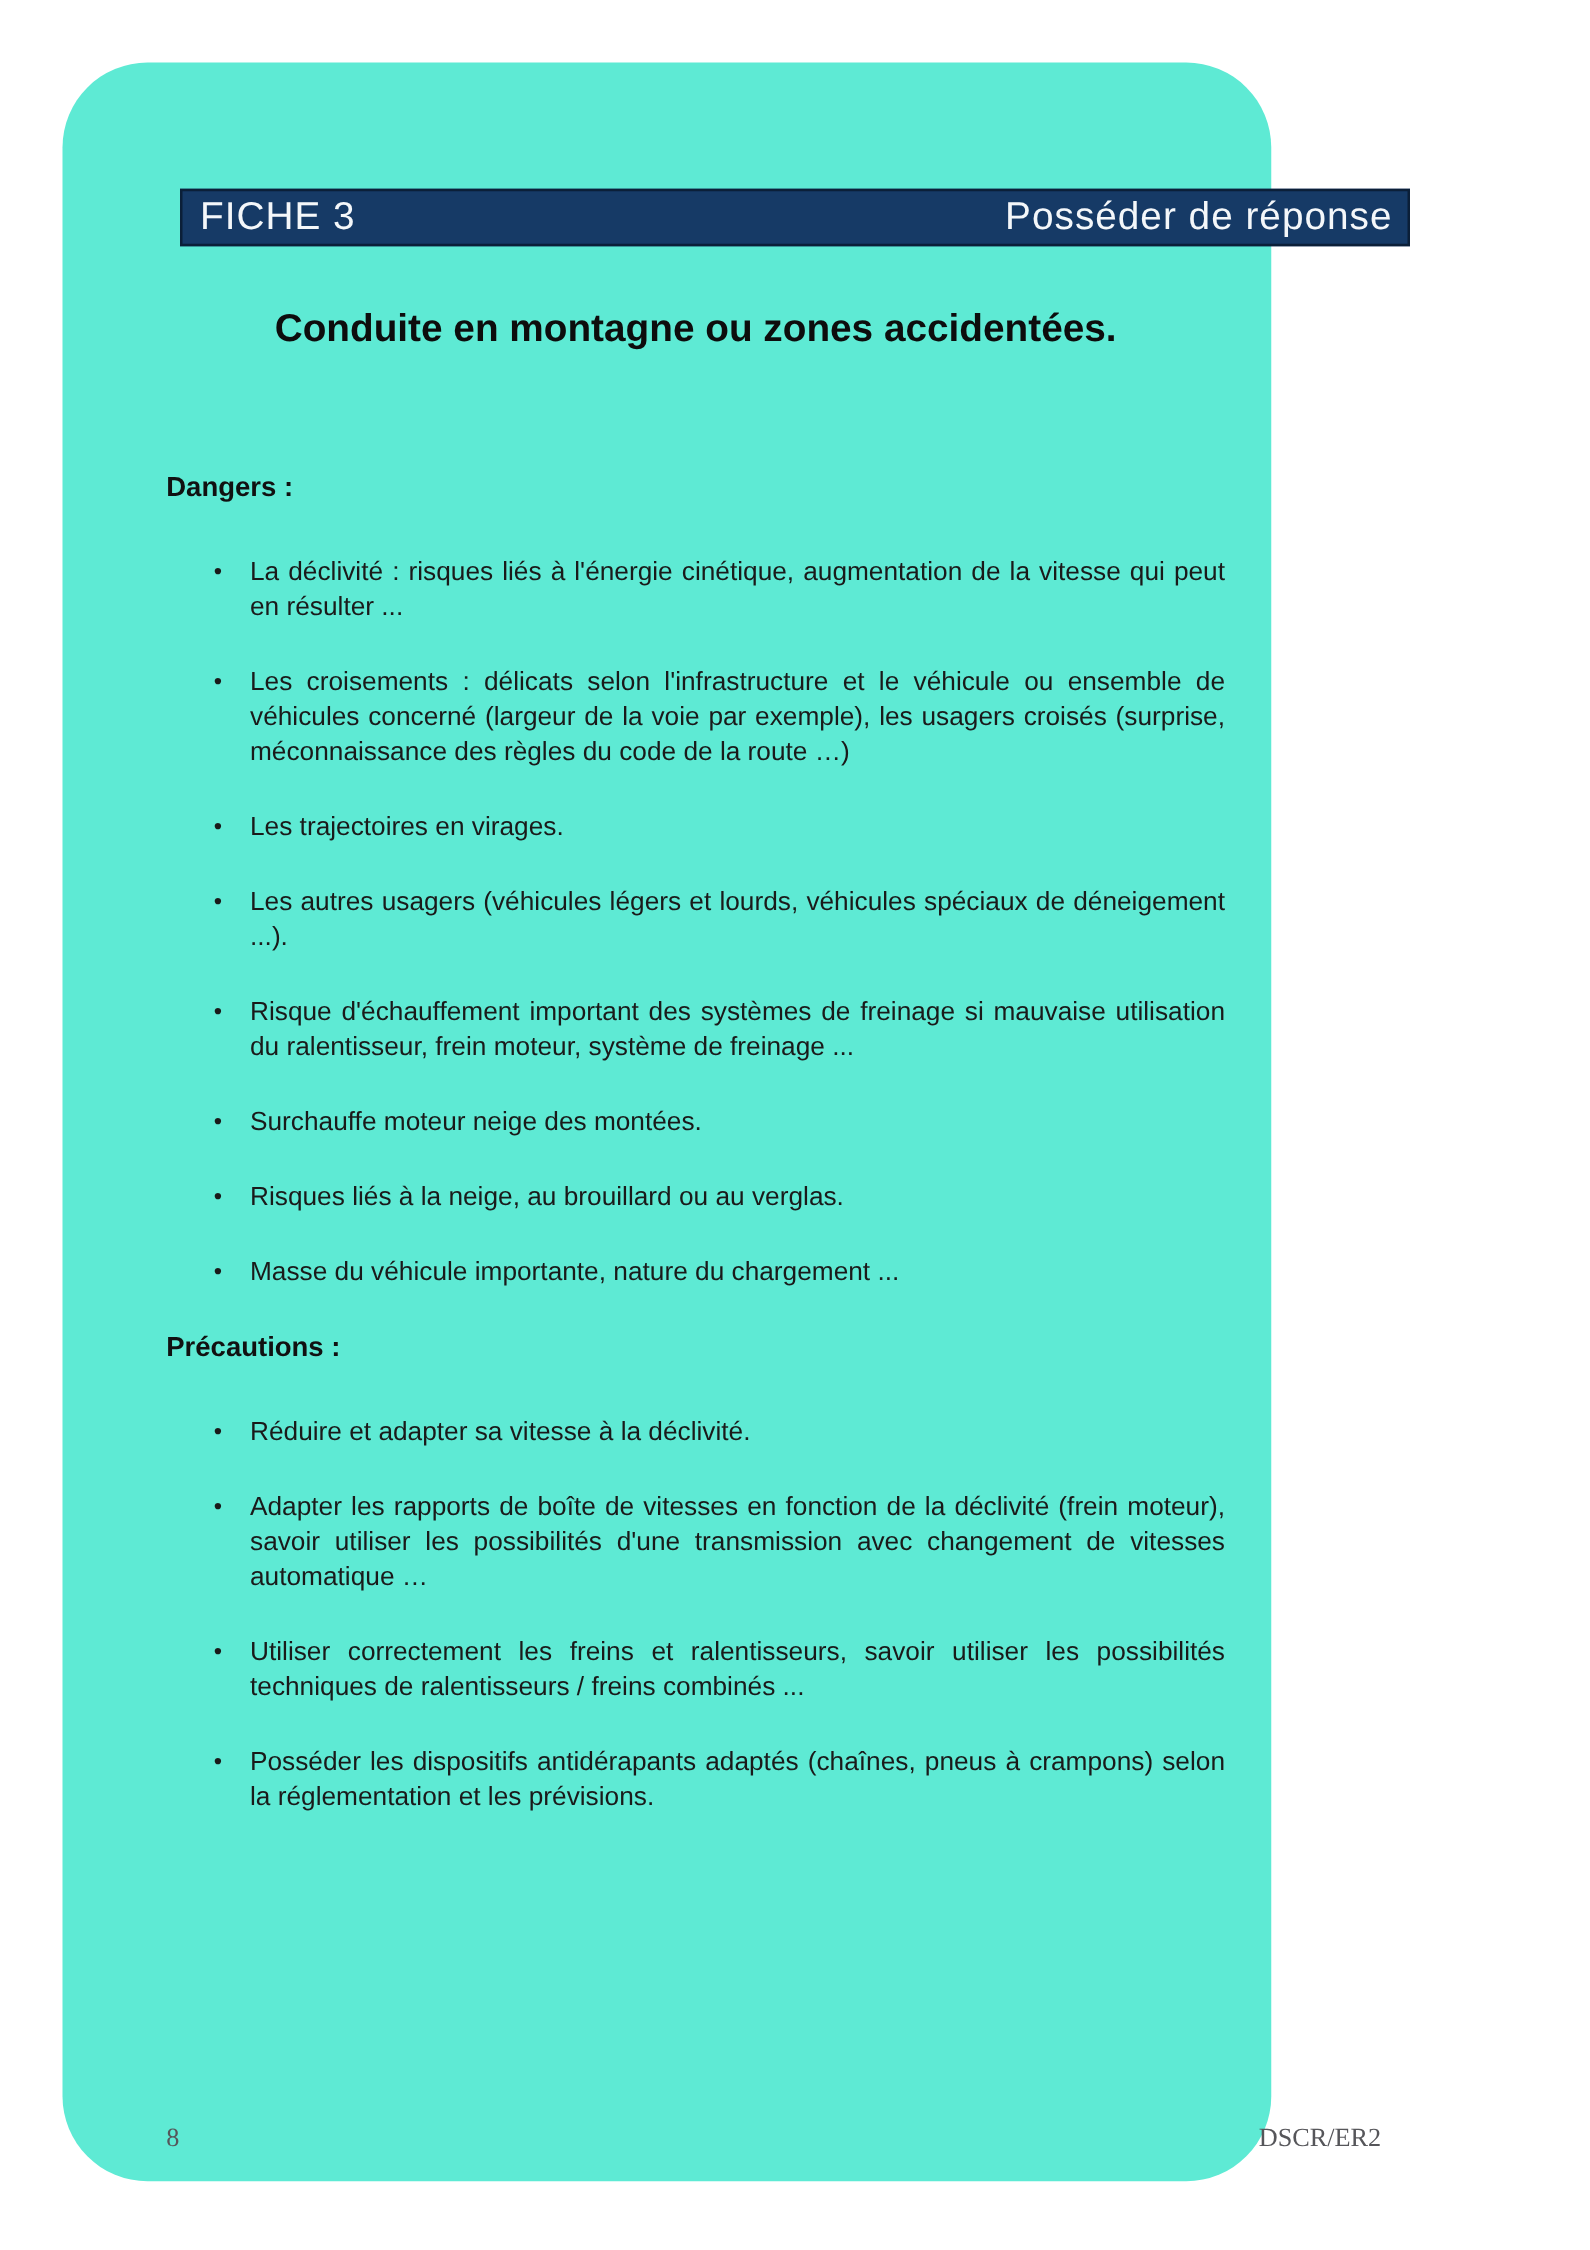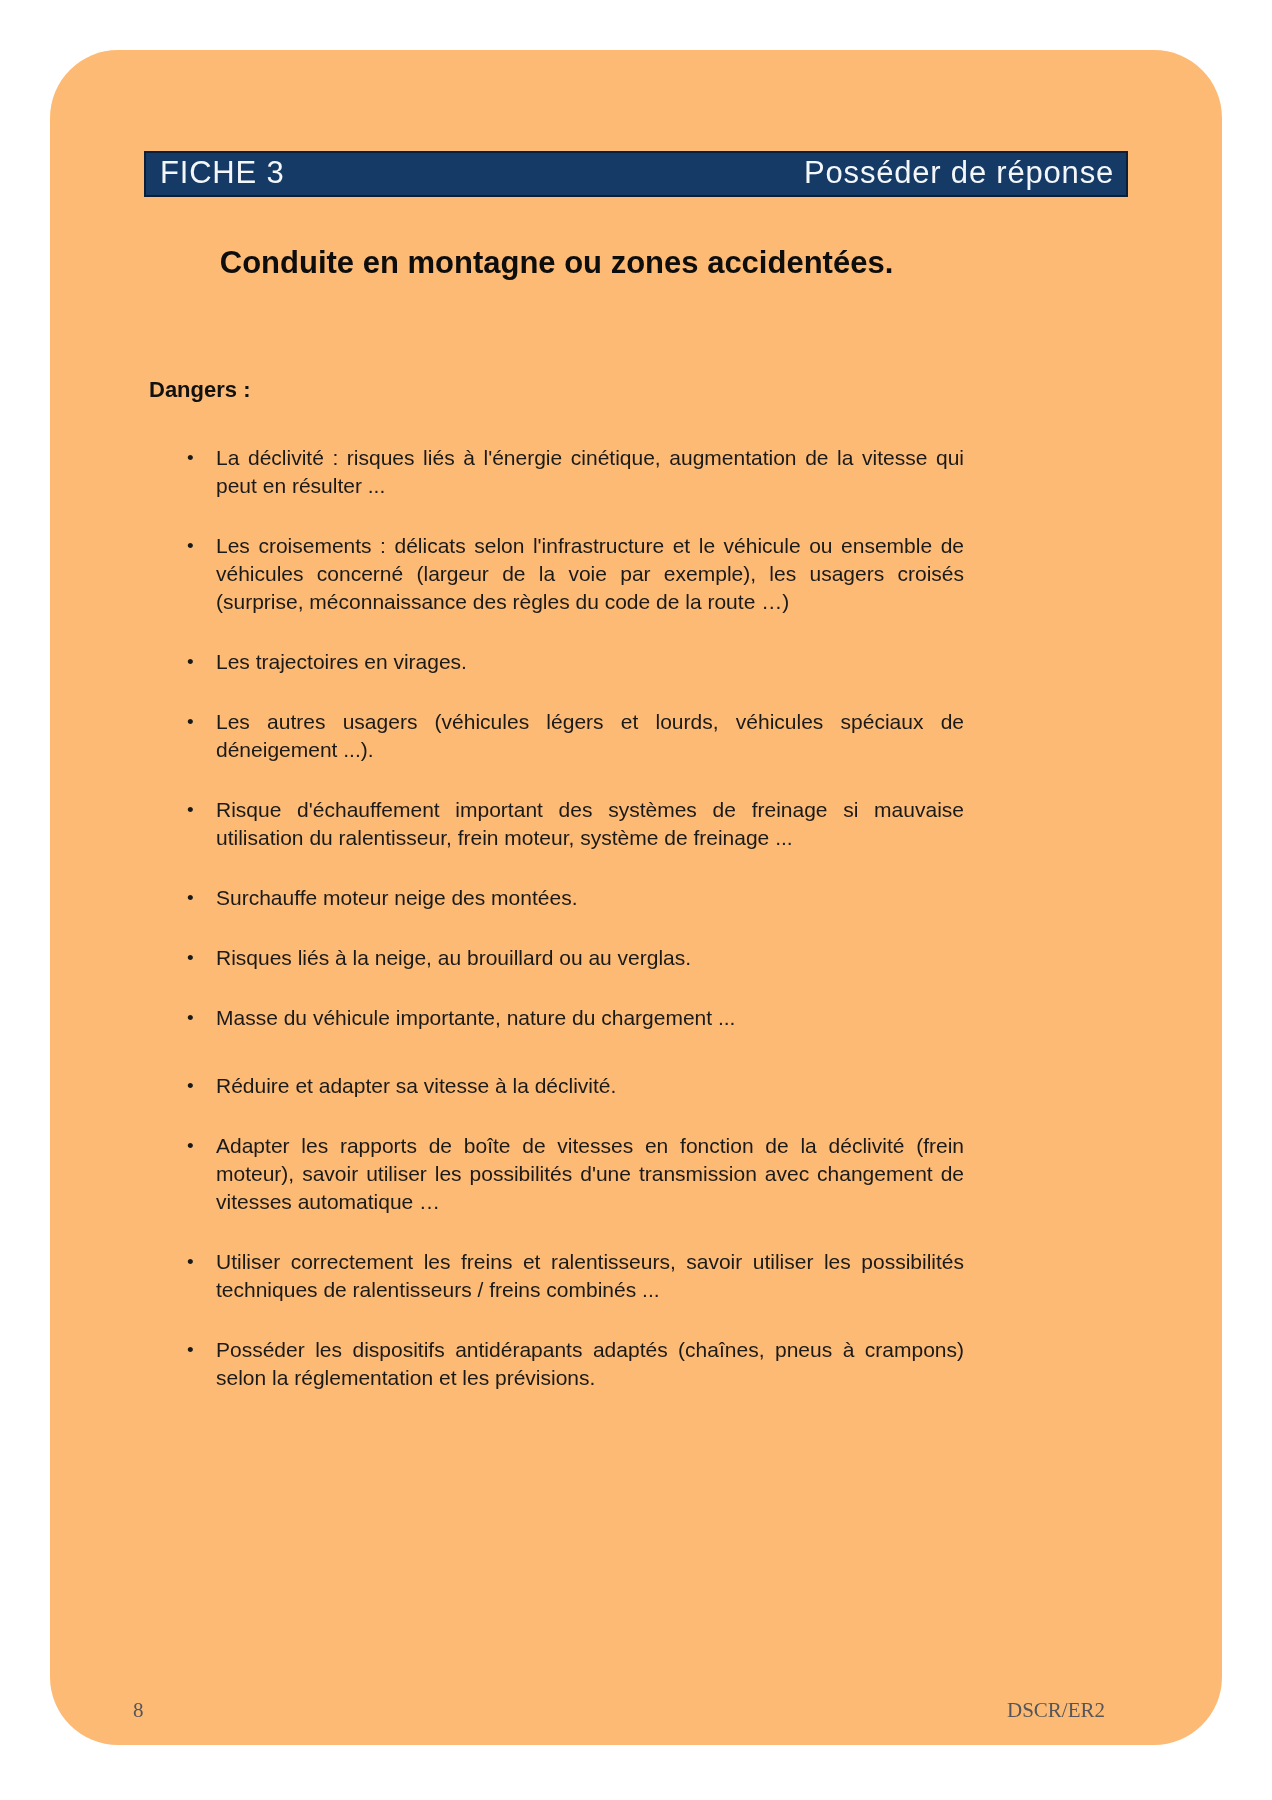--- a/index.html
+++ b/index.html
@@ -6,22 +6,22 @@
   body {
     width: 1272px; height: 1800px;
     background: #ffffff;
     font-family: "Liberation Sans", sans-serif;
     position: relative;
     overflow: hidden;
   }
   .card {
     position: absolute;
     left: 50px; top: 50px;
-    width: 1172px; height: 1695px;
-    background: #fdba74;
+    width: 967px; height: 1695px;
+    background: #5eead4;
     border-radius: 68px;
   }
   .header-bar {
     position: absolute;
     left: 94px; top: 101px;
     width: 984px; height: 46px;
     background: #163a66;
     border: 2px solid #0b1f38;
     box-sizing: border-box;
     display: flex;
@@ -41,21 +41,21 @@
     line-height: 28px;
   }
   .doc-title {
     margin: 16px;
     text-align: center;
     font-size: 31px;
     line-height: 38px;
     font-weight: bold;
     color: #0d0d0d;
   }
-  section { margin: 16px; }
+  section { margin: 0; }
   .section-heading {
     margin: 0;
     font-size: 22px;
     line-height: 28px;
     font-weight: bold;
     color: #111111;
   }
   #section-dangers .section-heading { margin-top: 94px; }
   #section-precautions .section-heading { margin-top: 0; }
   .intro {
@@ -113,20 +113,21 @@
             <li class="bullet-item"><span class="bullet-marker">•</span><span class="bullet-text">Les trajectoires en virages.</span></li>
             <li class="bullet-item"><span class="bullet-marker">•</span><span class="bullet-text">Les autres usagers (véhicules légers et lourds, véhicules spéciaux de déneigement ...).</span></li>
             <li class="bullet-item"><span class="bullet-marker">•</span><span class="bullet-text">Risque d'échauffement important des systèmes de freinage si mauvaise utilisation du ralentisseur, frein moteur, système de freinage ...</span></li>
             <li class="bullet-item"><span class="bullet-marker">•</span><span class="bullet-text">Surchauffe moteur neige des montées.</span></li>
             <li class="bullet-item"><span class="bullet-marker">•</span><span class="bullet-text">Risques liés à la neige, au brouillard ou au verglas.</span></li>
             <li class="bullet-item"><span class="bullet-marker">•</span><span class="bullet-text">Masse du véhicule importante, nature du chargement ...</span></li>
           </ul>
       </section>
 
       <section id="section-precautions">
+        <h2 class="section-heading">Précautions :</h2>
         <ul class="bullets">
             <li class="bullet-item"><span class="bullet-marker">•</span><span class="bullet-text">Réduire et adapter sa vitesse à la déclivité.</span></li>
             <li class="bullet-item"><span class="bullet-marker">•</span><span class="bullet-text">Adapter les rapports de boîte de vitesses en fonction de la déclivité (frein moteur), savoir utiliser les possibilités d'une transmission avec changement de vitesses automatique …</span></li>
             <li class="bullet-item"><span class="bullet-marker">•</span><span class="bullet-text">Utiliser correctement les freins et ralentisseurs, savoir utiliser les possibilités techniques de ralentisseurs / freins combinés ...</span></li>
             <li class="bullet-item"><span class="bullet-marker">•</span><span class="bullet-text">Posséder les dispositifs antidérapants adaptés (chaînes, pneus à crampons) selon la réglementation et les prévisions.</span></li>
           </ul>
       </section>
     </div>
 
     <div class="footer">

